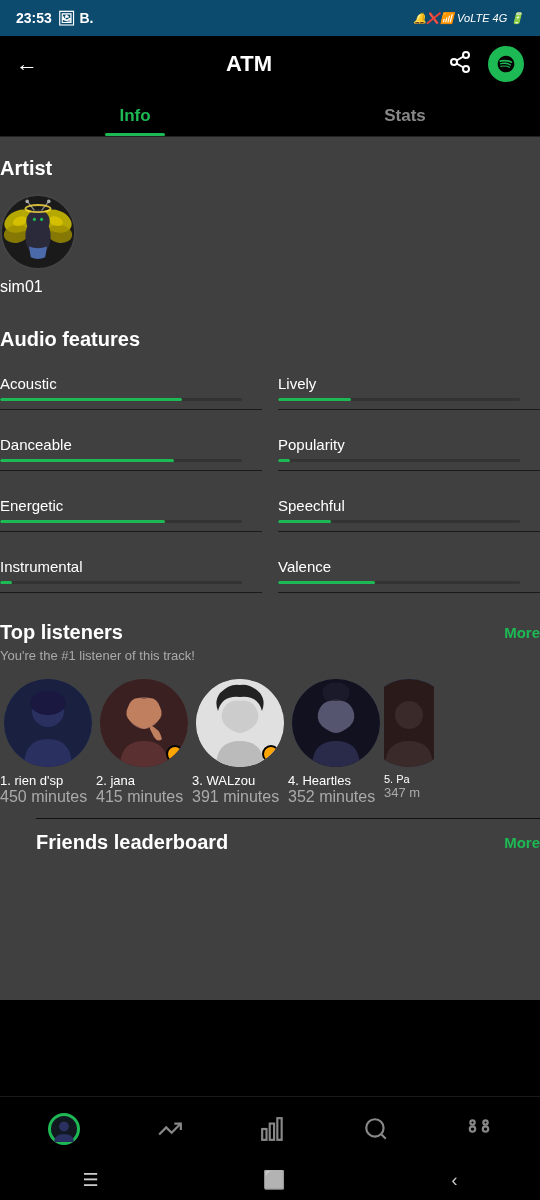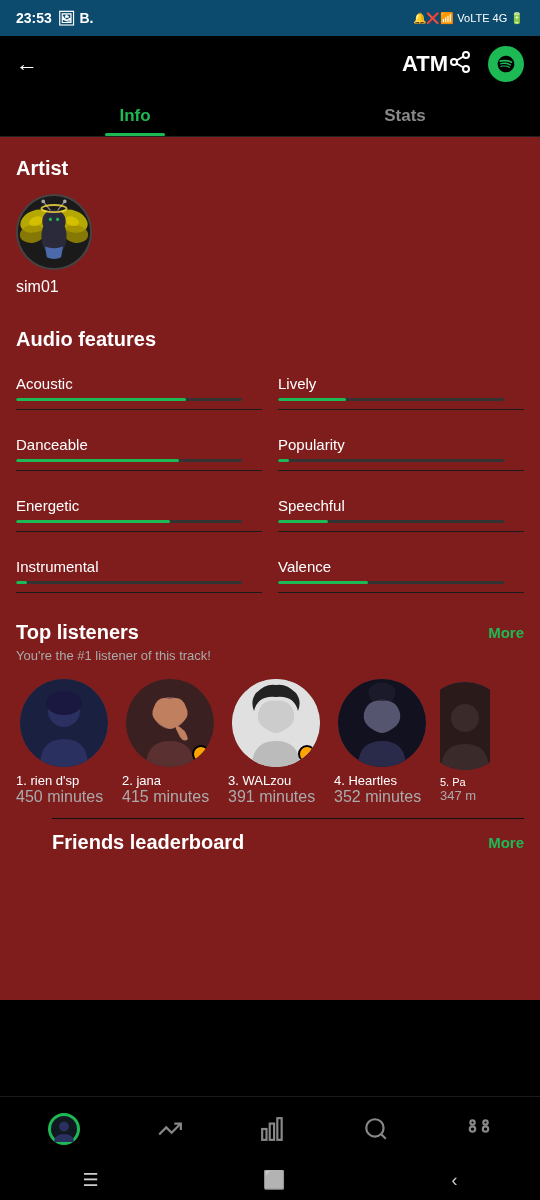--- a/index.html
+++ b/index.html
@@ -30,37 +30,38 @@
       display: flex;
       align-items: center;
       gap: 6px;
     }
     .status-right {
       display: flex;
       align-items: flex-start;
       gap: 4px;
       font-size: 11px;
       color: #fff;
+      font-style: italic;
     }
 
     
     .top-nav {
       display: flex;
       align-items: center;
       justify-content: space-between;
       padding: 8px 16px;
       height: 56px;
       background: #000;
     }
     .nav-title {
       font-size: 22px;
       font-weight: 700;
       color: #fff;
       flex: 1;
-      text-align: right;
+      text-align: center;
       padding-left: 12px;
     }
     .nav-icons {
       display: flex;
       align-items: center;
       gap: 16px;
     }
     .back-btn {
       font-size: 22px;
       color: #fff;
@@ -104,22 +105,22 @@
       left: 50%;
       transform: translateX(-50%);
       width: 60px;
       height: 3px;
       background: #1DB954;
       border-radius: 2px;
     }
 
     
     .content {
-      padding: 0 16px;
-      background: #7f1d1d;
+      padding: 0 0;
+      background: #404040;
     }
 
     
     .section-label {
       font-size: 20px;
       font-weight: 700;
       padding: 20px 0 14px;
       color: #fff;
     }
 
@@ -208,23 +209,21 @@
     }
 
     .listener-subtitle {
       font-size: 13px;
       color: #aaa;
       margin-bottom: 16px;
     }
 
     .listeners-row {
       display: flex;
-      gap: 10px;
       overflow: hidden;
-      align-items: center;
     }
 
     .listener-item {
       display: flex;
       flex-direction: column;
       align-items: center;
       width: 96px;
       flex-shrink: 0;
     }
 

